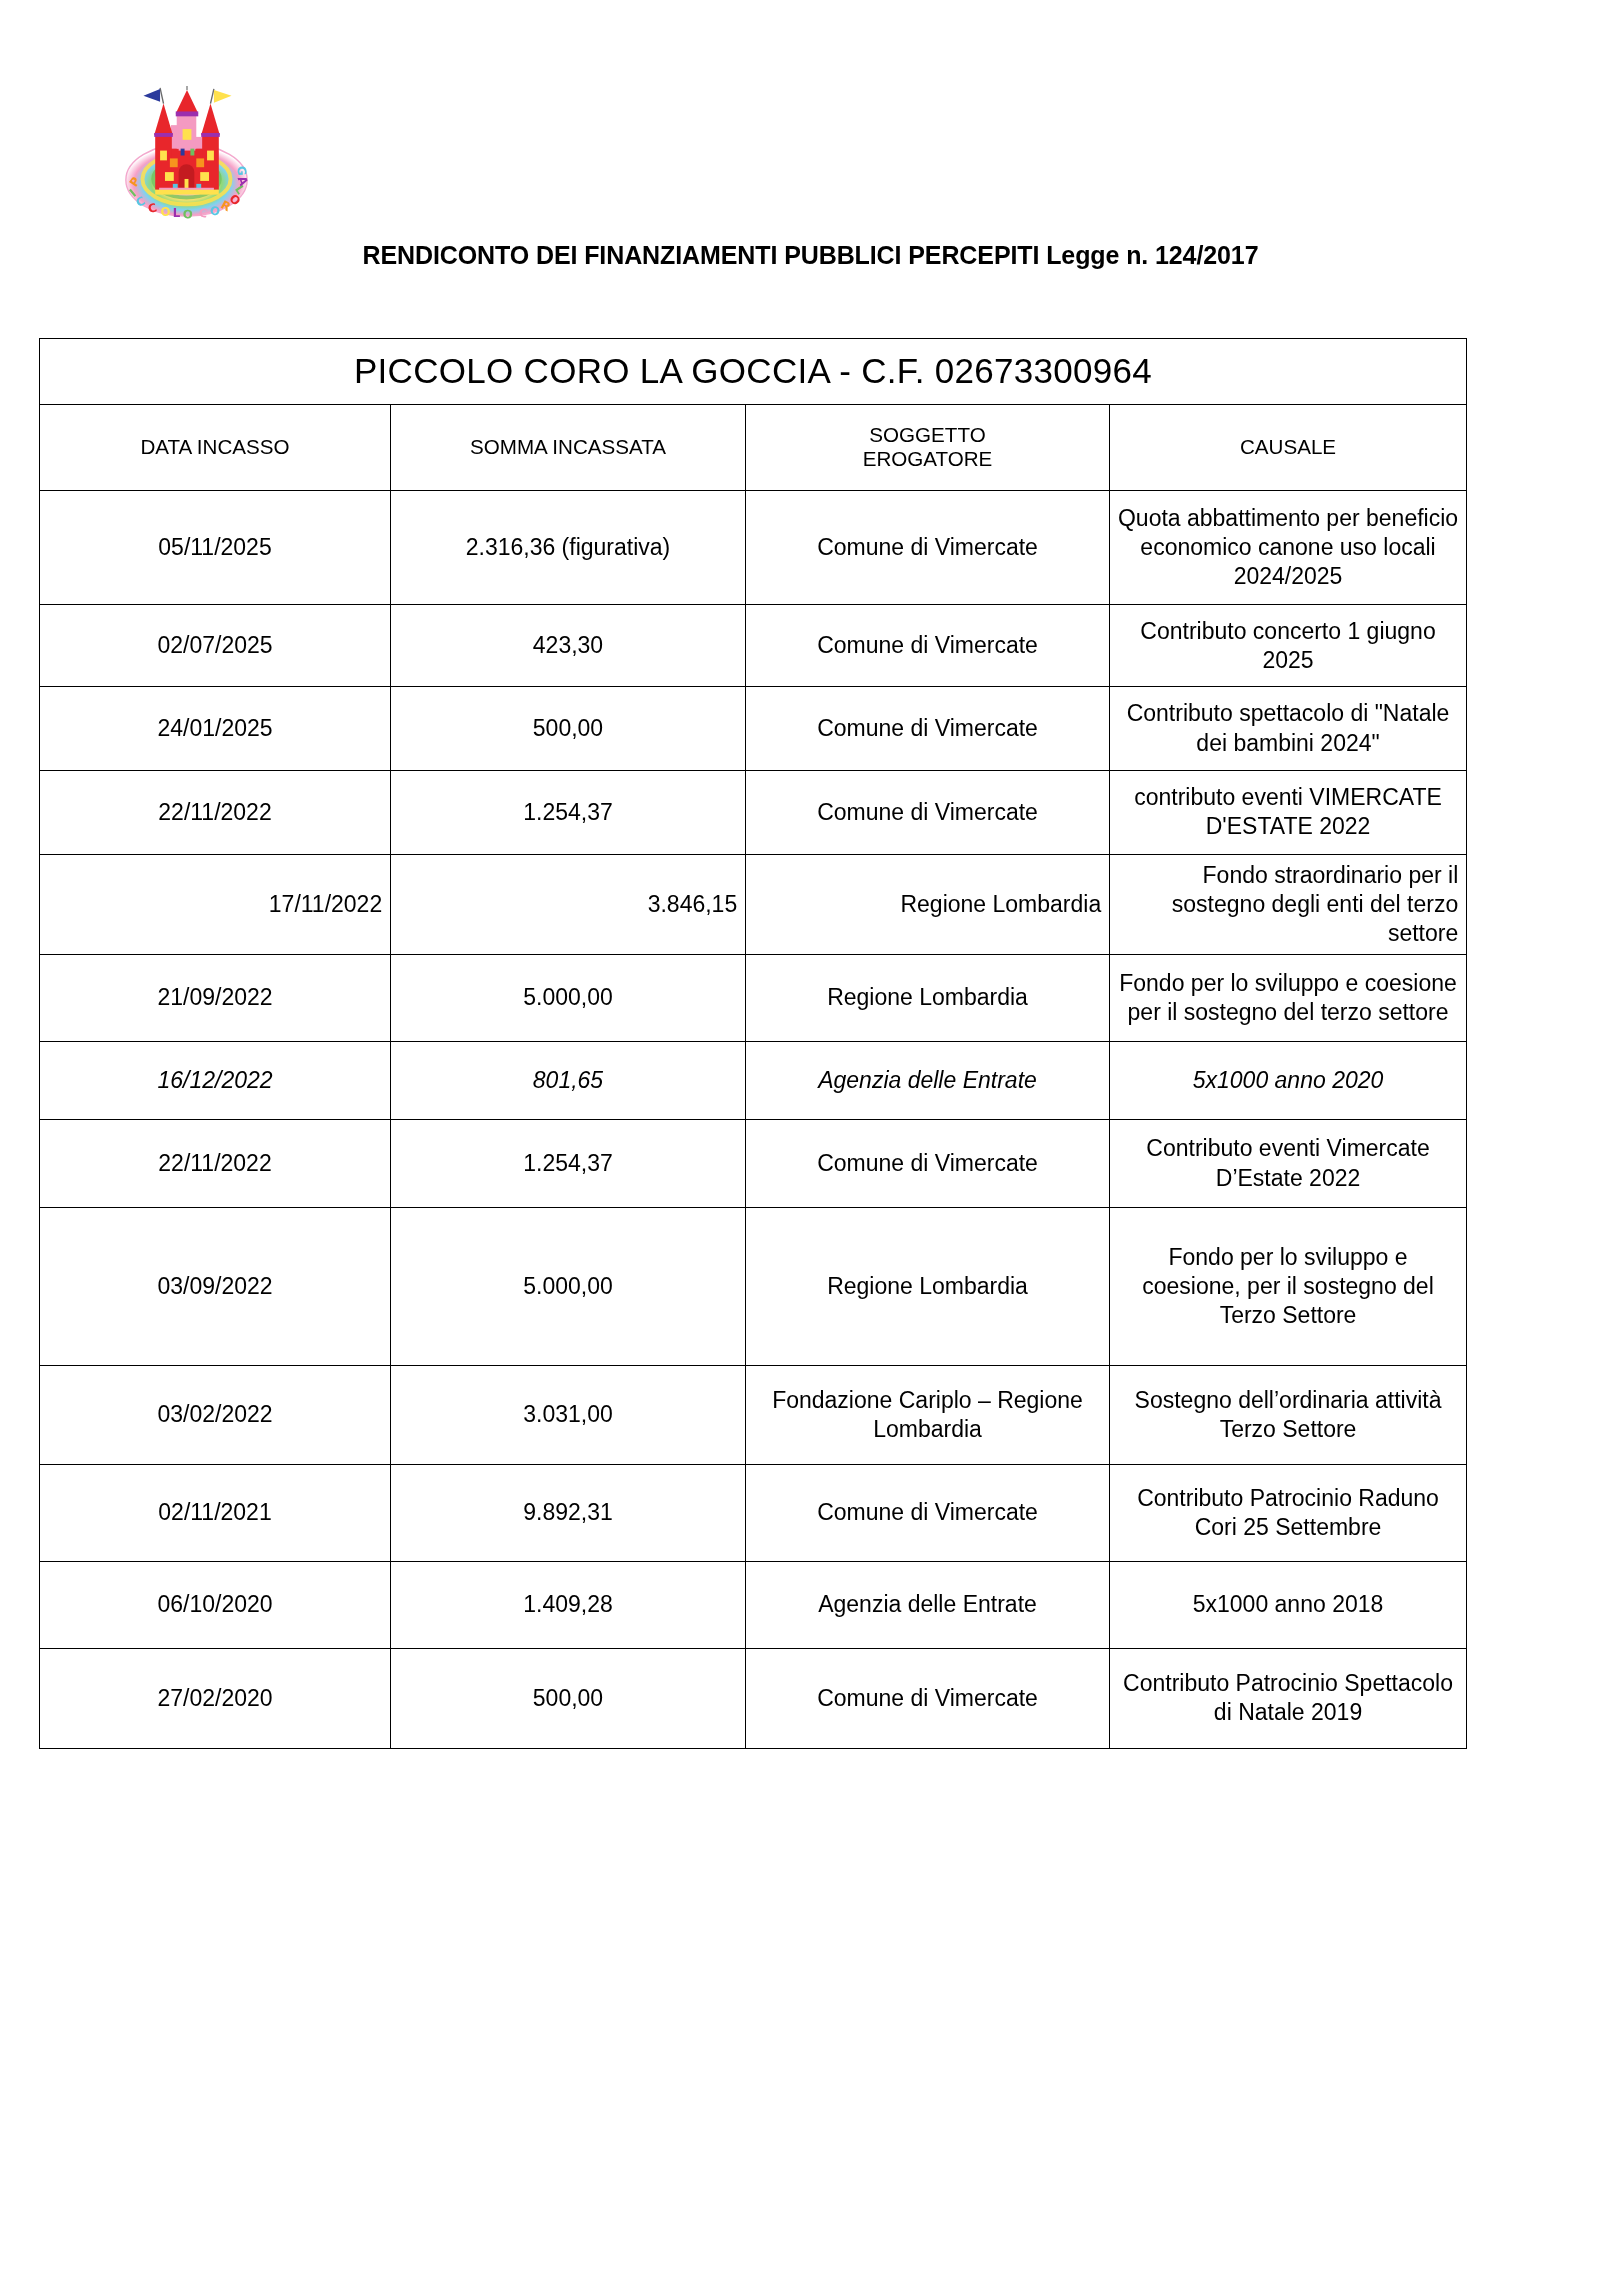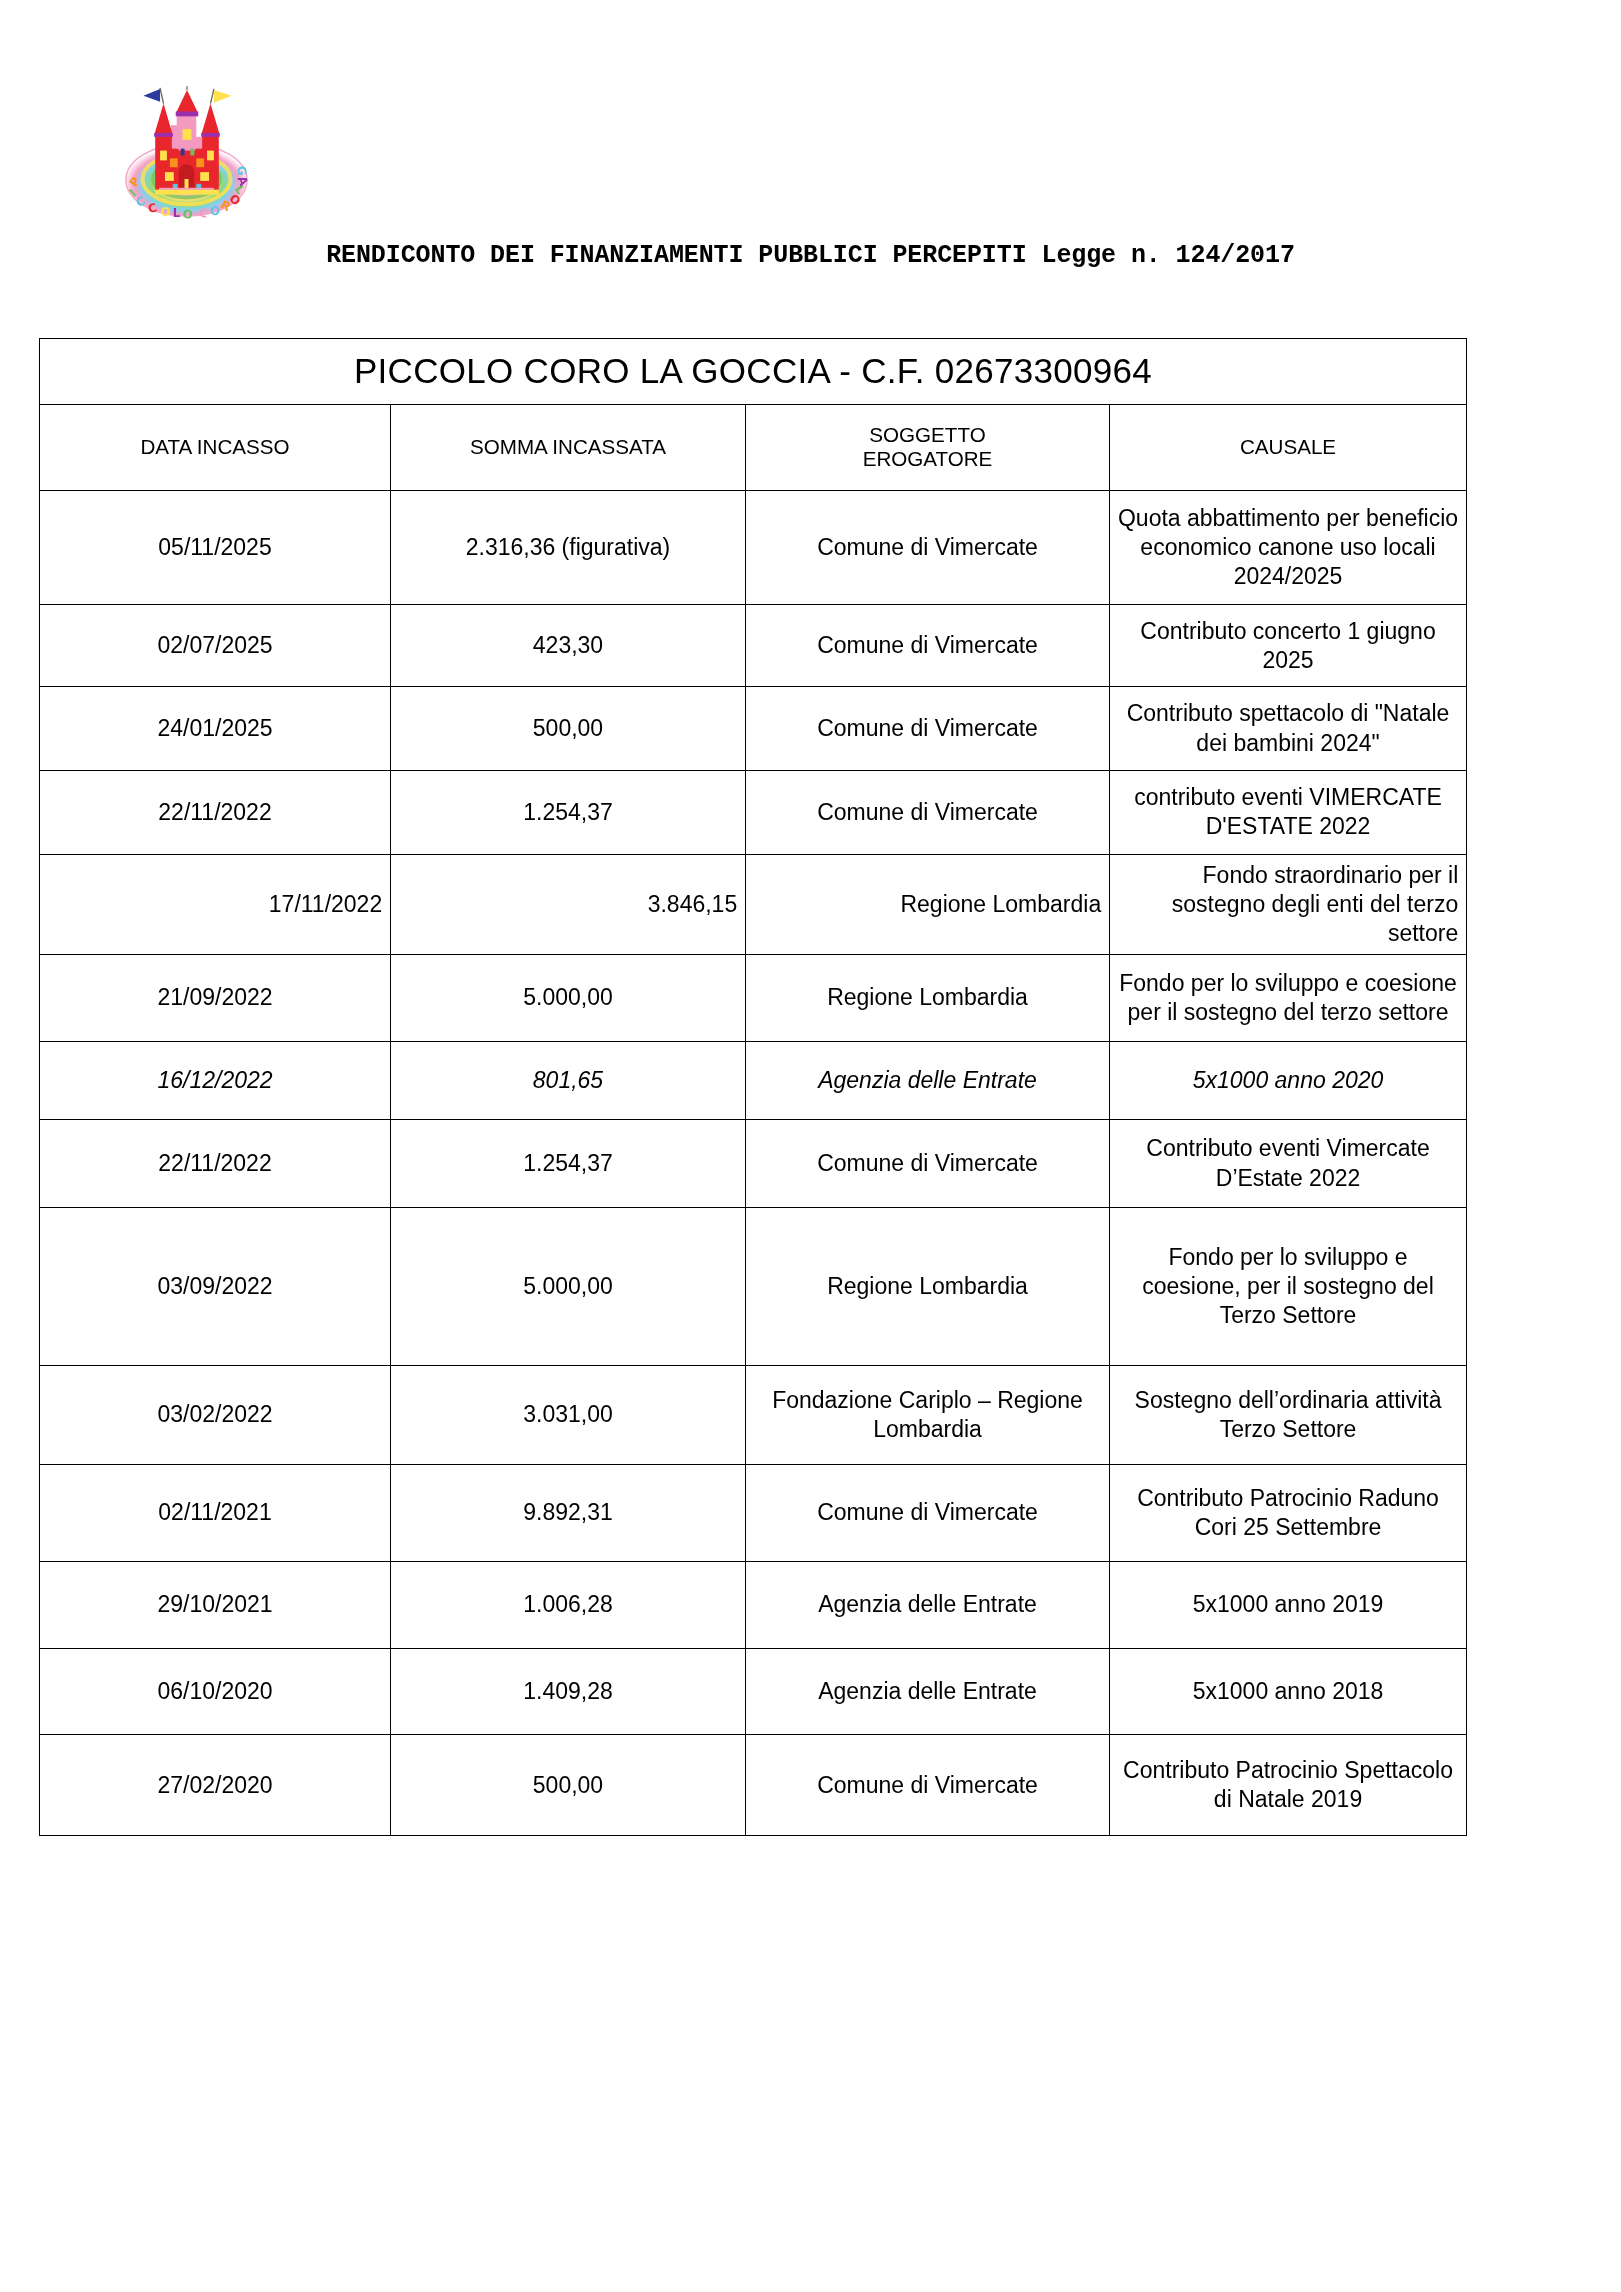--- a/index.html
+++ b/index.html
@@ -37,21 +37,20 @@
   .doc-header {
     position: absolute;
     left: 0;
     top: 241px;
     width: 1621px;
     text-align: center;
     font-size: 25px;
     font-weight: bold;
     letter-spacing: -0.1px;
     white-space: nowrap;
-    font-family: Liberation Mono, monospace;
   }
 
   
   table.fin-table {
     position: absolute;
     left: 39px;
     top: 338px;
     width: 1426px;
     border-collapse: collapse;
     table-layout: fixed;
@@ -273,26 +272,20 @@
         <td class="body-cell nowrap-cell">3.031,00</td>
         <td class="body-cell">Fondazione Cariplo – Regione Lombardia</td>
         <td class="body-cell">Sostegno dell’ordinaria attività Terzo Settore</td>
       </tr>
       <tr class="r-tall-11">
         <td class="body-cell nowrap-cell">02/11/2021</td>
         <td class="body-cell nowrap-cell">9.892,31</td>
         <td class="body-cell">Comune di Vimercate</td>
         <td class="body-cell">Contributo Patrocinio Raduno Cori 25 Settembre</td>
       </tr>
-      <tr class="r-tall-12">
-        <td class="body-cell nowrap-cell">29/10/2021</td>
-        <td class="body-cell nowrap-cell">1.006,28</td>
-        <td class="body-cell">Agenzia delle Entrate</td>
-        <td class="body-cell">5x1000 anno 2019</td>
-      </tr>
       <tr class="r-tall-13">
         <td class="body-cell nowrap-cell">06/10/2020</td>
         <td class="body-cell nowrap-cell">1.409,28</td>
         <td class="body-cell">Agenzia delle Entrate</td>
         <td class="body-cell">5x1000 anno 2018</td>
       </tr>
       <tr class="r-tall-15">
         <td class="body-cell nowrap-cell">27/02/2020</td>
         <td class="body-cell nowrap-cell">500,00</td>
         <td class="body-cell">Comune di Vimercate</td>

